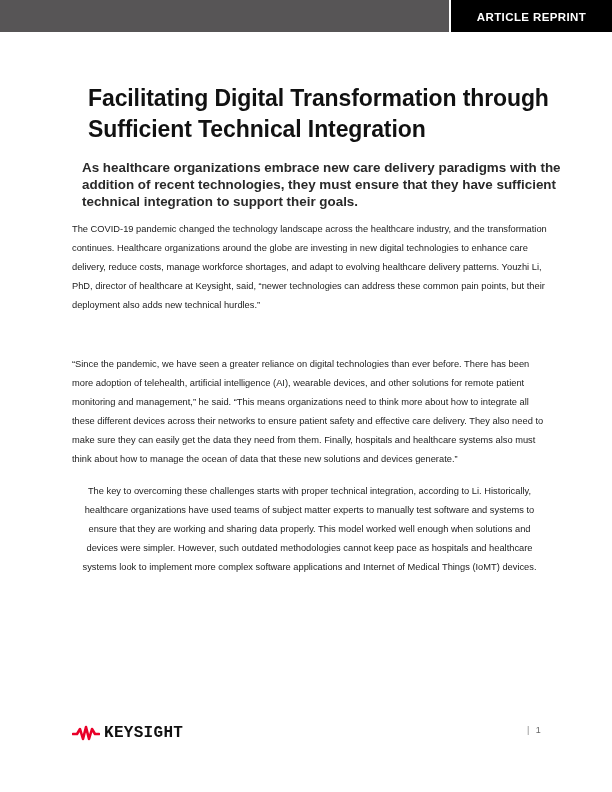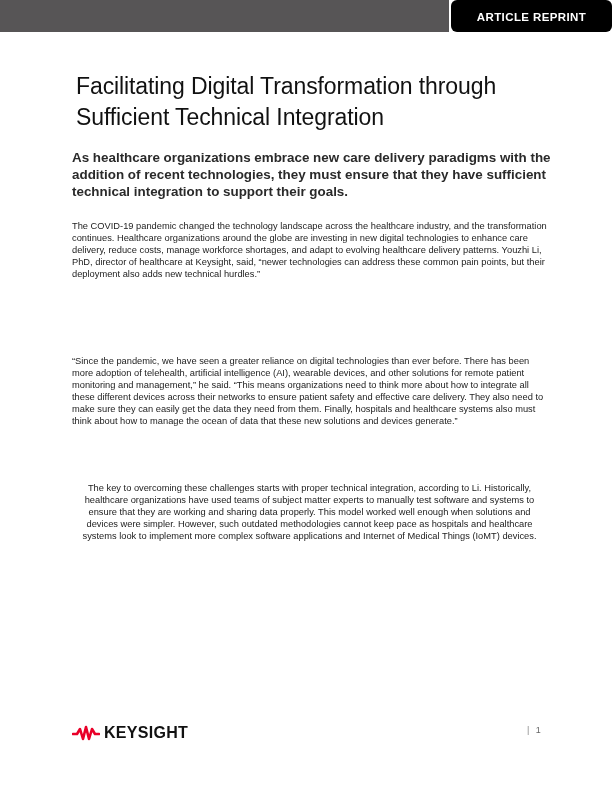--- a/index.html
+++ b/index.html
@@ -30,59 +30,58 @@
   }
   .top-bar-black {
     position: absolute;
     left: 451px; top: 0;
     width: 161px;
     height: 32px;
     background: #000000;
     display: flex;
     align-items: center;
     justify-content: center;
-    border-radius: 6px;
   }
   .reprint-label {
     color: #ffffff;
     font-size: 11.5px;
     font-weight: bold;
     letter-spacing: 0.4px;
     padding-top: 1px;
   }
   .title {
     position: absolute;
     left: 72px;
     top: 67px;
     width: 500px;
-    margin: 4px;
+    margin: 16px;
     font-size: 23px;
-    font-weight: normal;
+    font-weight: bold;
     line-height: 31px;
     color: #111111;
     letter-spacing: -0.1px;
   }
   .subtitle {
     position: absolute;
     left: 72px;
     top: 149px;
     width: 480px;
-    margin: 0;
+    margin: 10px;
     font-size: 13.4px;
     font-weight: bold;
     line-height: 17px;
     color: #2a2a2a;
   }
   .para {
     position: absolute;
     left: 72px;
     width: 475px;
     margin: 0;
     font-size: 9.3px;
-    line-height: 12px;
+    line-height: 19px;
     color: #222222;
   }
   .p1 { top: 220px; }
   .p2 { top: 343px; margin-top: 12px; }
   .p3 { top: 482px; text-align: center; }
   .footer-logo {
     position: absolute;
     left: 72px;
     top: 723px;
     height: 20px;
@@ -92,20 +91,21 @@
   .logo-wave {
     width: 28px;
     height: 18px;
     margin-right: 4px;
   }
   .logo-text {
     font-size: 16px;
     font-weight: bold;
     color: #111111;
     letter-spacing: 0.3px;
+    font-family: Liberation Mono, monospace;
   }
   .page-num {
     position: absolute;
     left: 527px;
     top: 725px;
     font-size: 9px;
     color: #666666;
   }
   .page-sep {
     color: #888888;

